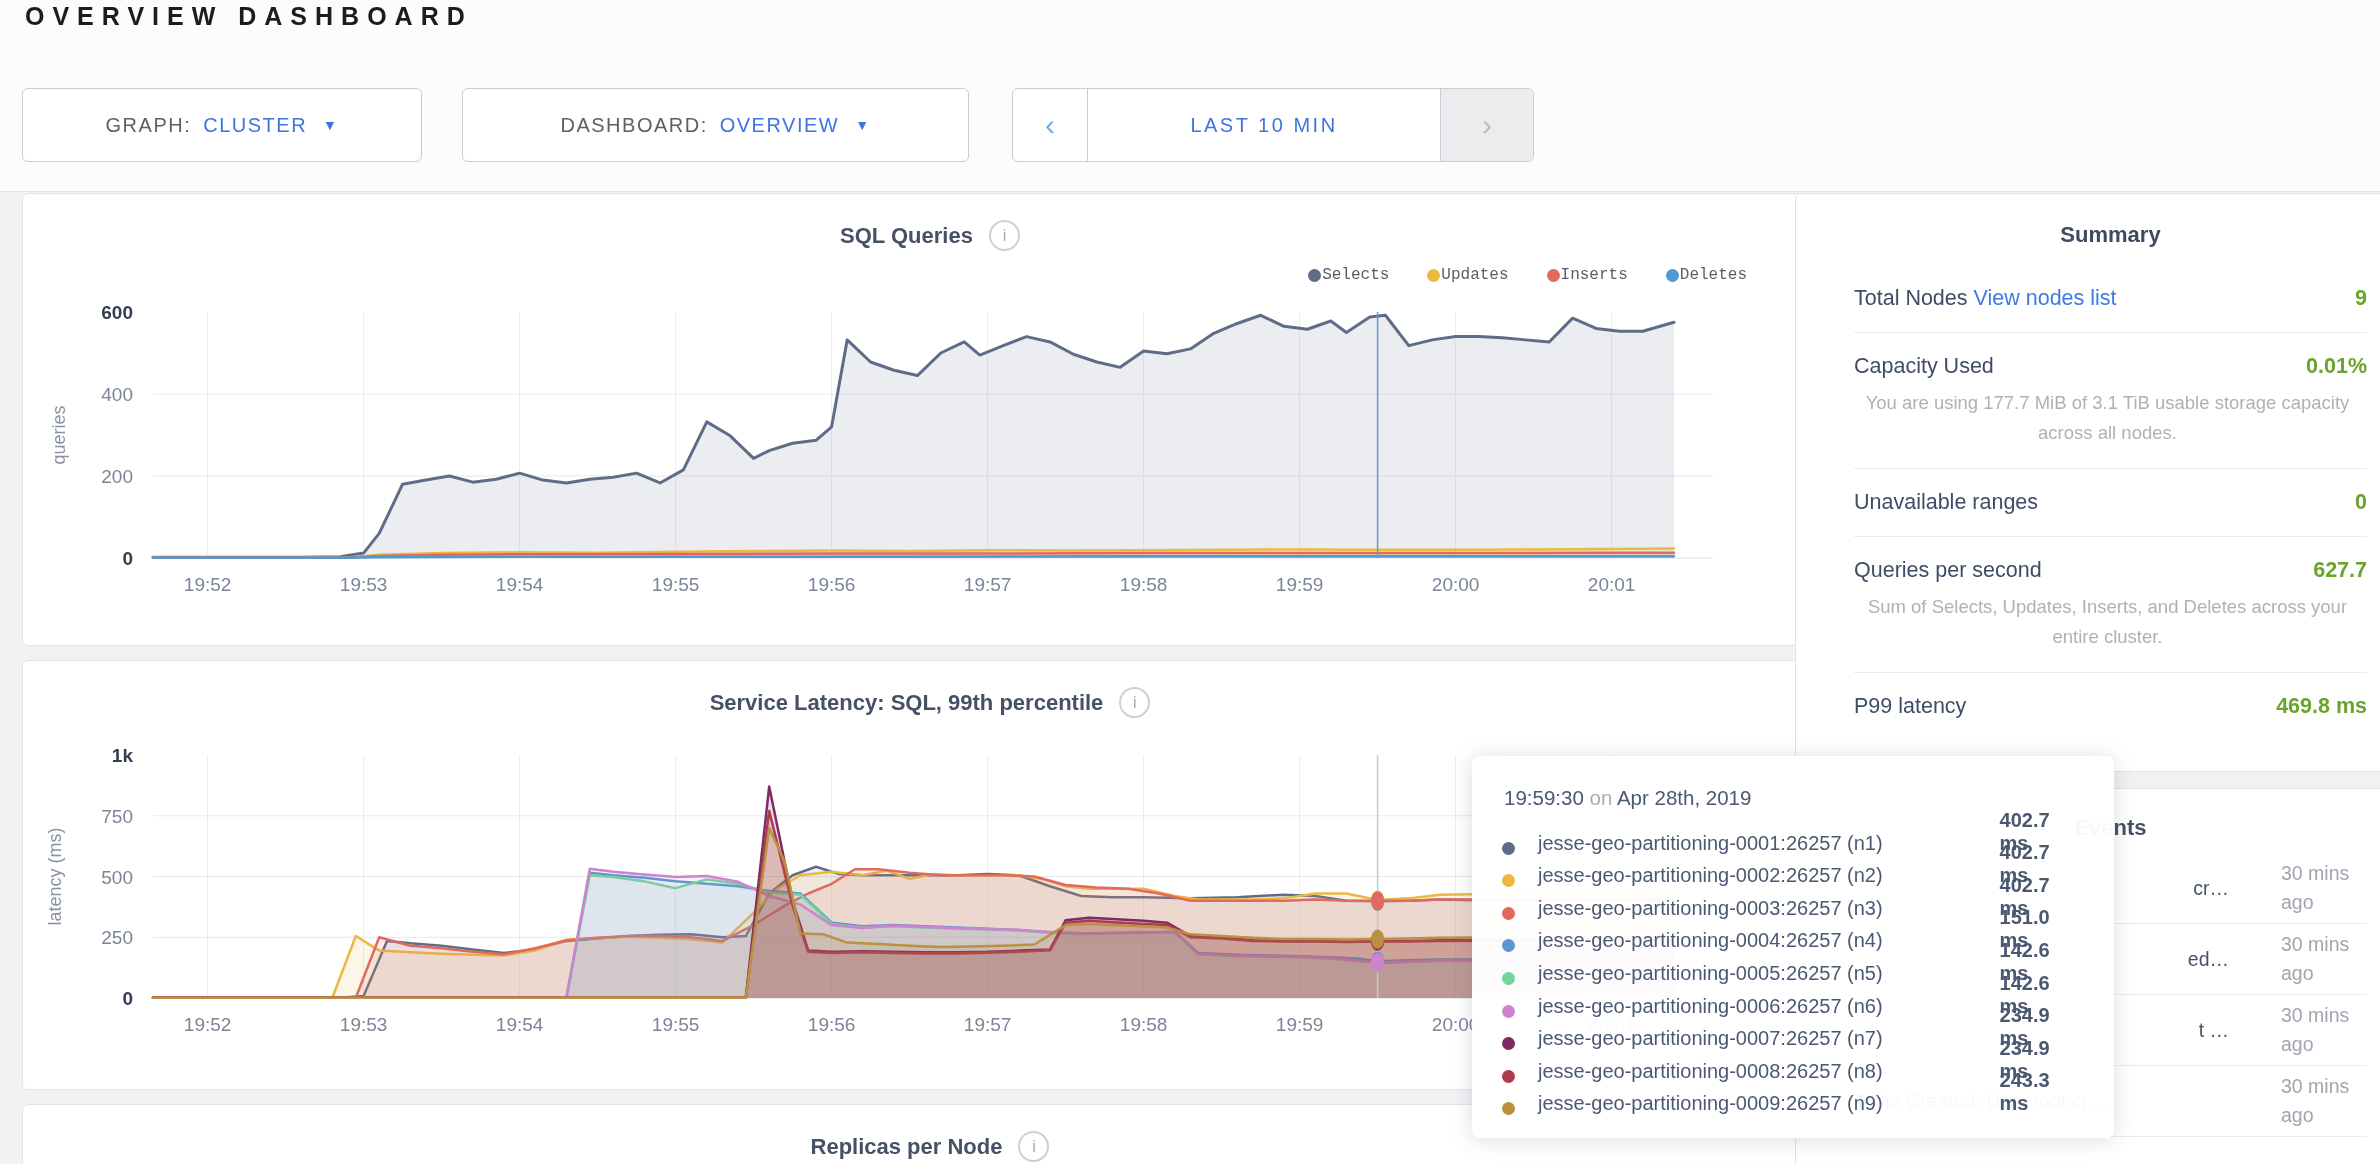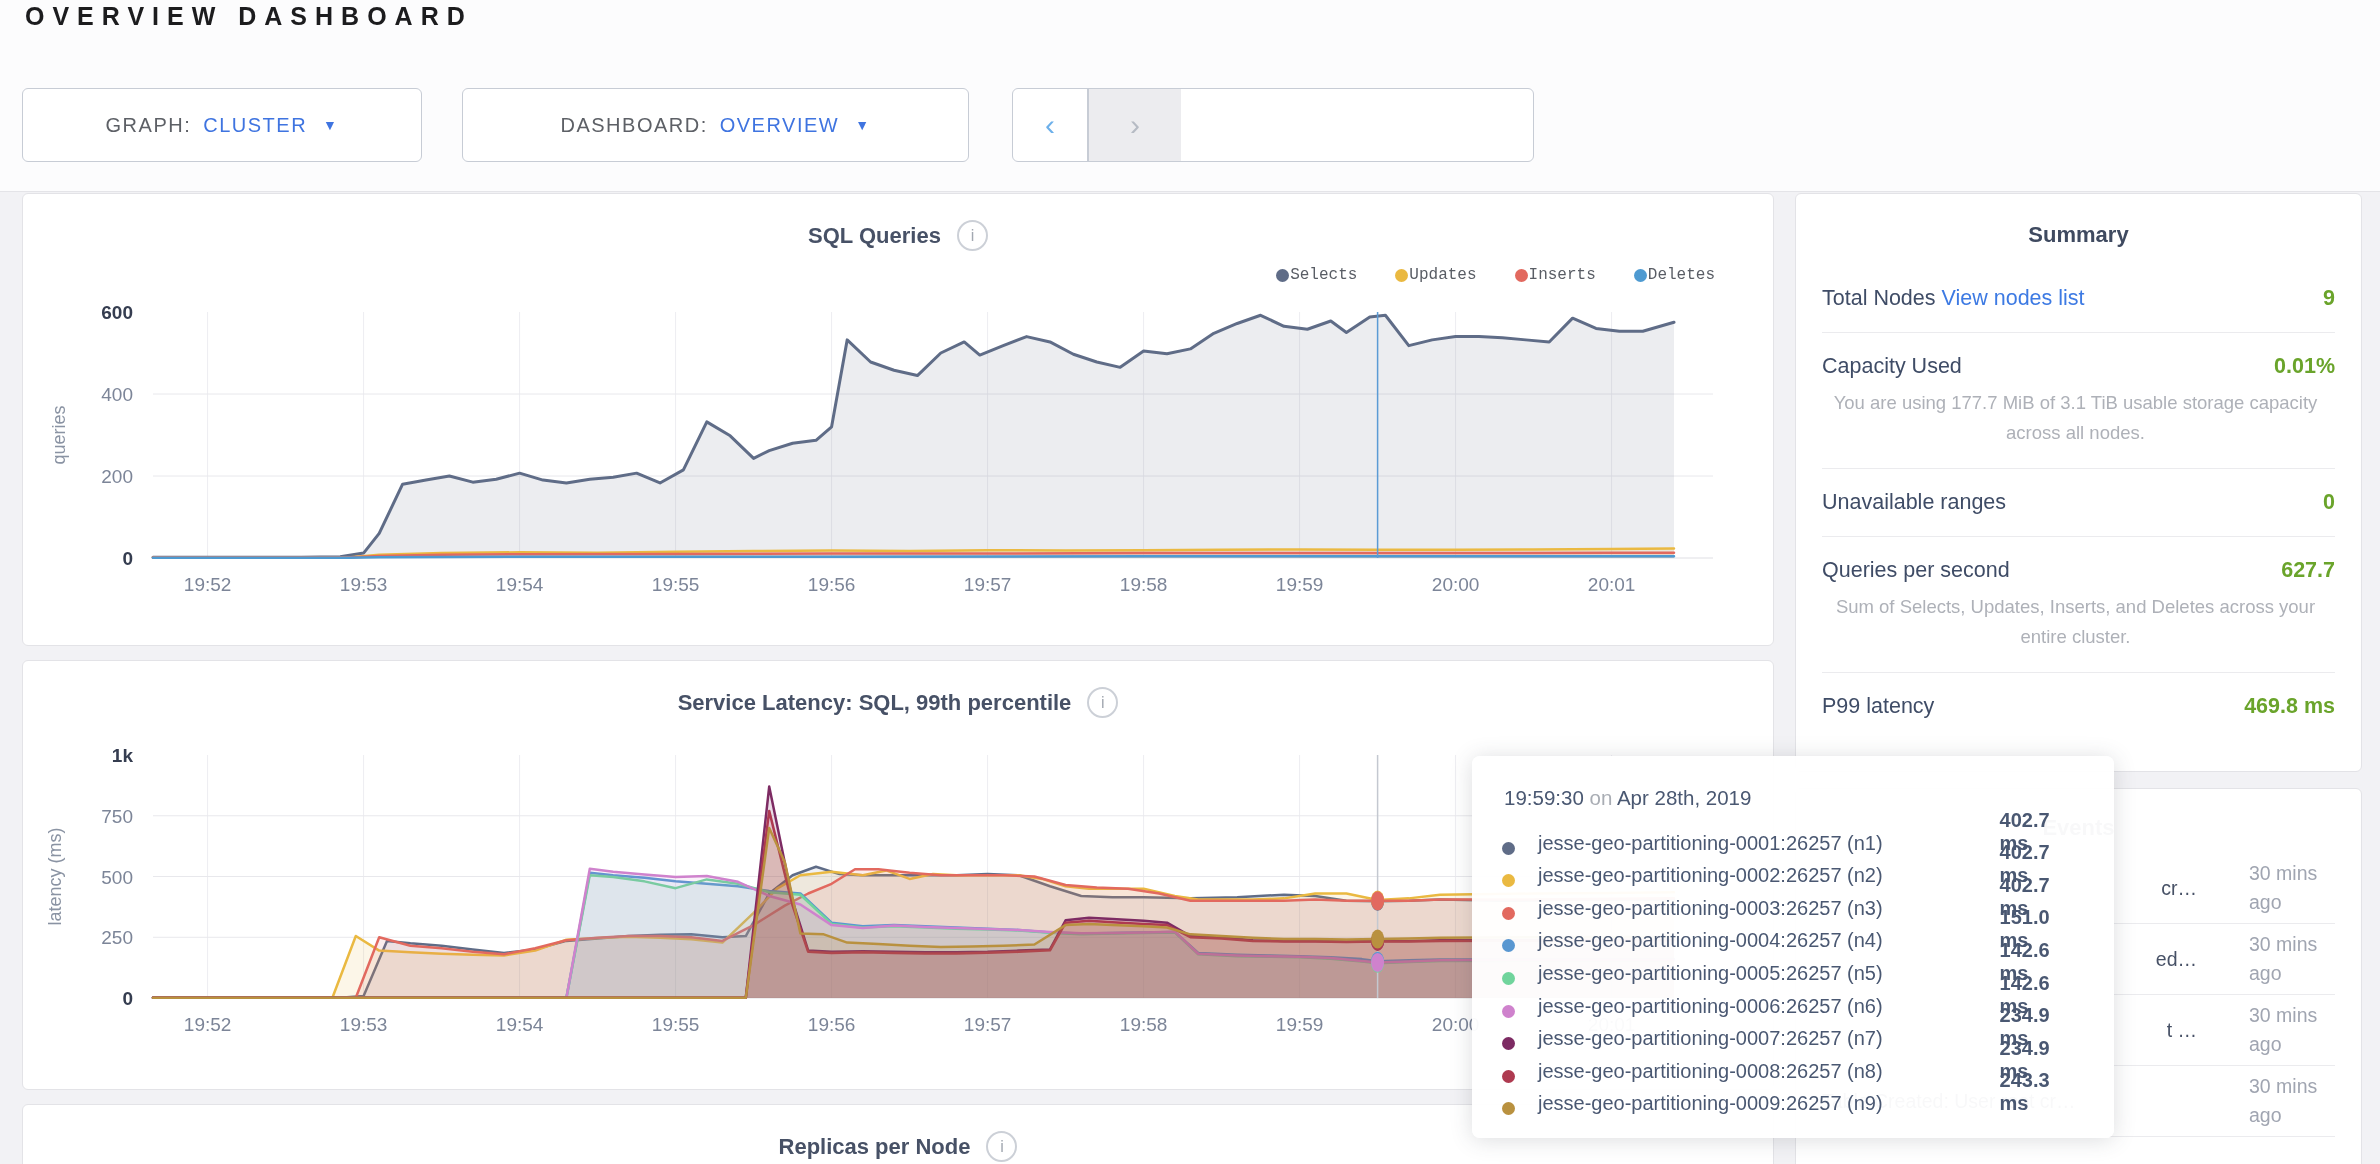--- a/index.html
+++ b/index.html
@@ -12,21 +12,21 @@
   .ctrl-label{color:#5d6066;}
   .ctrl-value{color:#3f74e0;margin-left:12px;}
   .caret{color:#3f74e0;font-size:14px;margin-left:16px;}
   #time-group{position:absolute;left:1012px;top:88px;width:520px;height:72px;border:1px solid #c7ccd5;border-radius:6px;
     background:#fff;display:flex;overflow:hidden;}
   .time-cell{display:flex;align-items:center;justify-content:center;height:100%;}
   #time-prev{width:74px;border-right:1px solid #c7ccd5;color:#6db0ea;font-size:30px;cursor:pointer;}
   #time-display{flex:1;color:#3f74e0;font-size:20px;letter-spacing:2.5px;cursor:pointer;}
   #time-next{width:92px;border-left:1px solid #c7ccd5;background:#ececef;color:#b6bbc4;font-size:30px;}
   
-  .card{position:absolute;background:#fff;border:1px solid #e3e3e7;border-radius:6px;}
+  .card{position:absolute;background:#fff;border:1px solid #e3e3e7;border-radius:6px;padding-left:32px;}
   .card-title{display:flex;align-items:center;justify-content:center;font-size:22px;font-weight:bold;color:#475166;padding-top:26px;}
   .info-icon{display:inline-flex;align-items:center;justify-content:center;width:27px;height:27px;border:2px solid #ccd0d7;
     border-radius:50%;color:#a2a8b1;font-size:16px;font-weight:normal;margin-left:16px;cursor:pointer;}
   
   #sql-legend{position:absolute;top:72px;right:58px;display:flex;gap:38px;align-items:center;}
   .legend-item{display:flex;align-items:center;gap:1px;font-size:16px;color:#595d65;font-family:Liberation Mono, monospace;}
   .dot{width:13px;height:13px;border-radius:50%;display:inline-block;flex:0 0 auto;}
   .chart{position:absolute;left:0;top:0;}
   
   #summary-card{left:1795px;top:193px;width:565px;height:577px;}
@@ -71,20 +71,21 @@
   <div class="ctrl-box" style="left:462px;width:505px;">
     <span class="ctrl-label">DASHBOARD:</span>
     <span class="ctrl-value">OVERVIEW</span>
     <span class="caret">▼</span>
   </div>
 
   <div id="time-group">
     <div class="time-cell" id="time-prev">
       <span>‹</span>
     </div>
+    <div class="time-cell" id="time-display">LAST 10 MIN</div>
     <div class="time-cell" id="time-next">
       <span>›</span>
     </div>
   </div>
 </div>
 
 <div class="card" style="left:22px;top:193px;width:1750px;height:451px;">
   <div class="card-title">
     <span>SQL Queries</span>
     <span class="info-icon">i</span>

